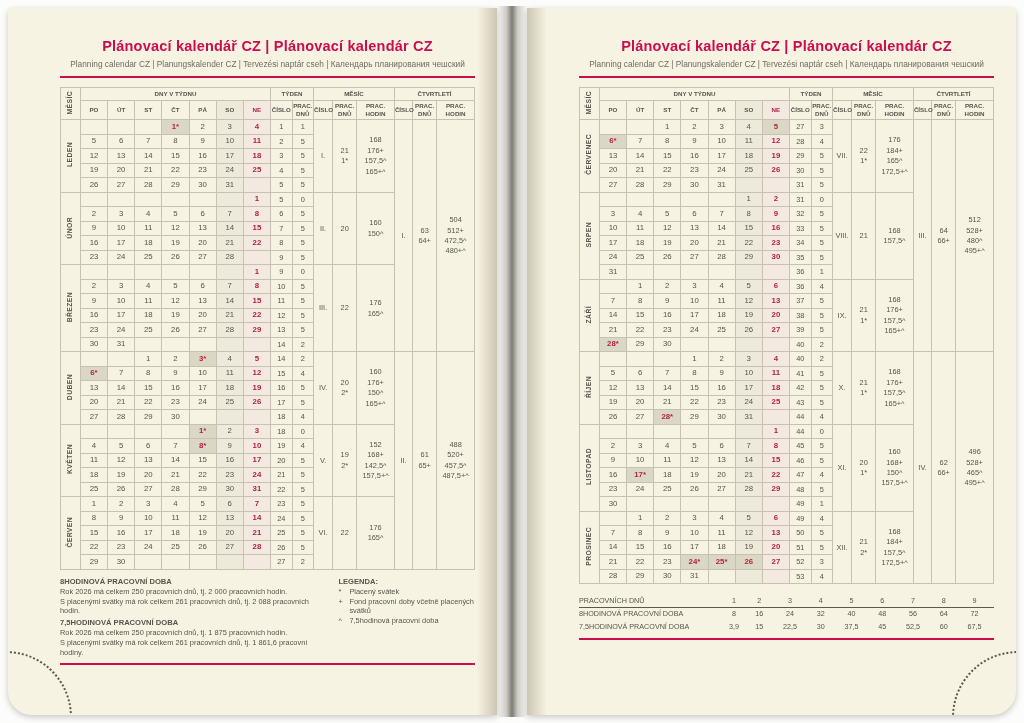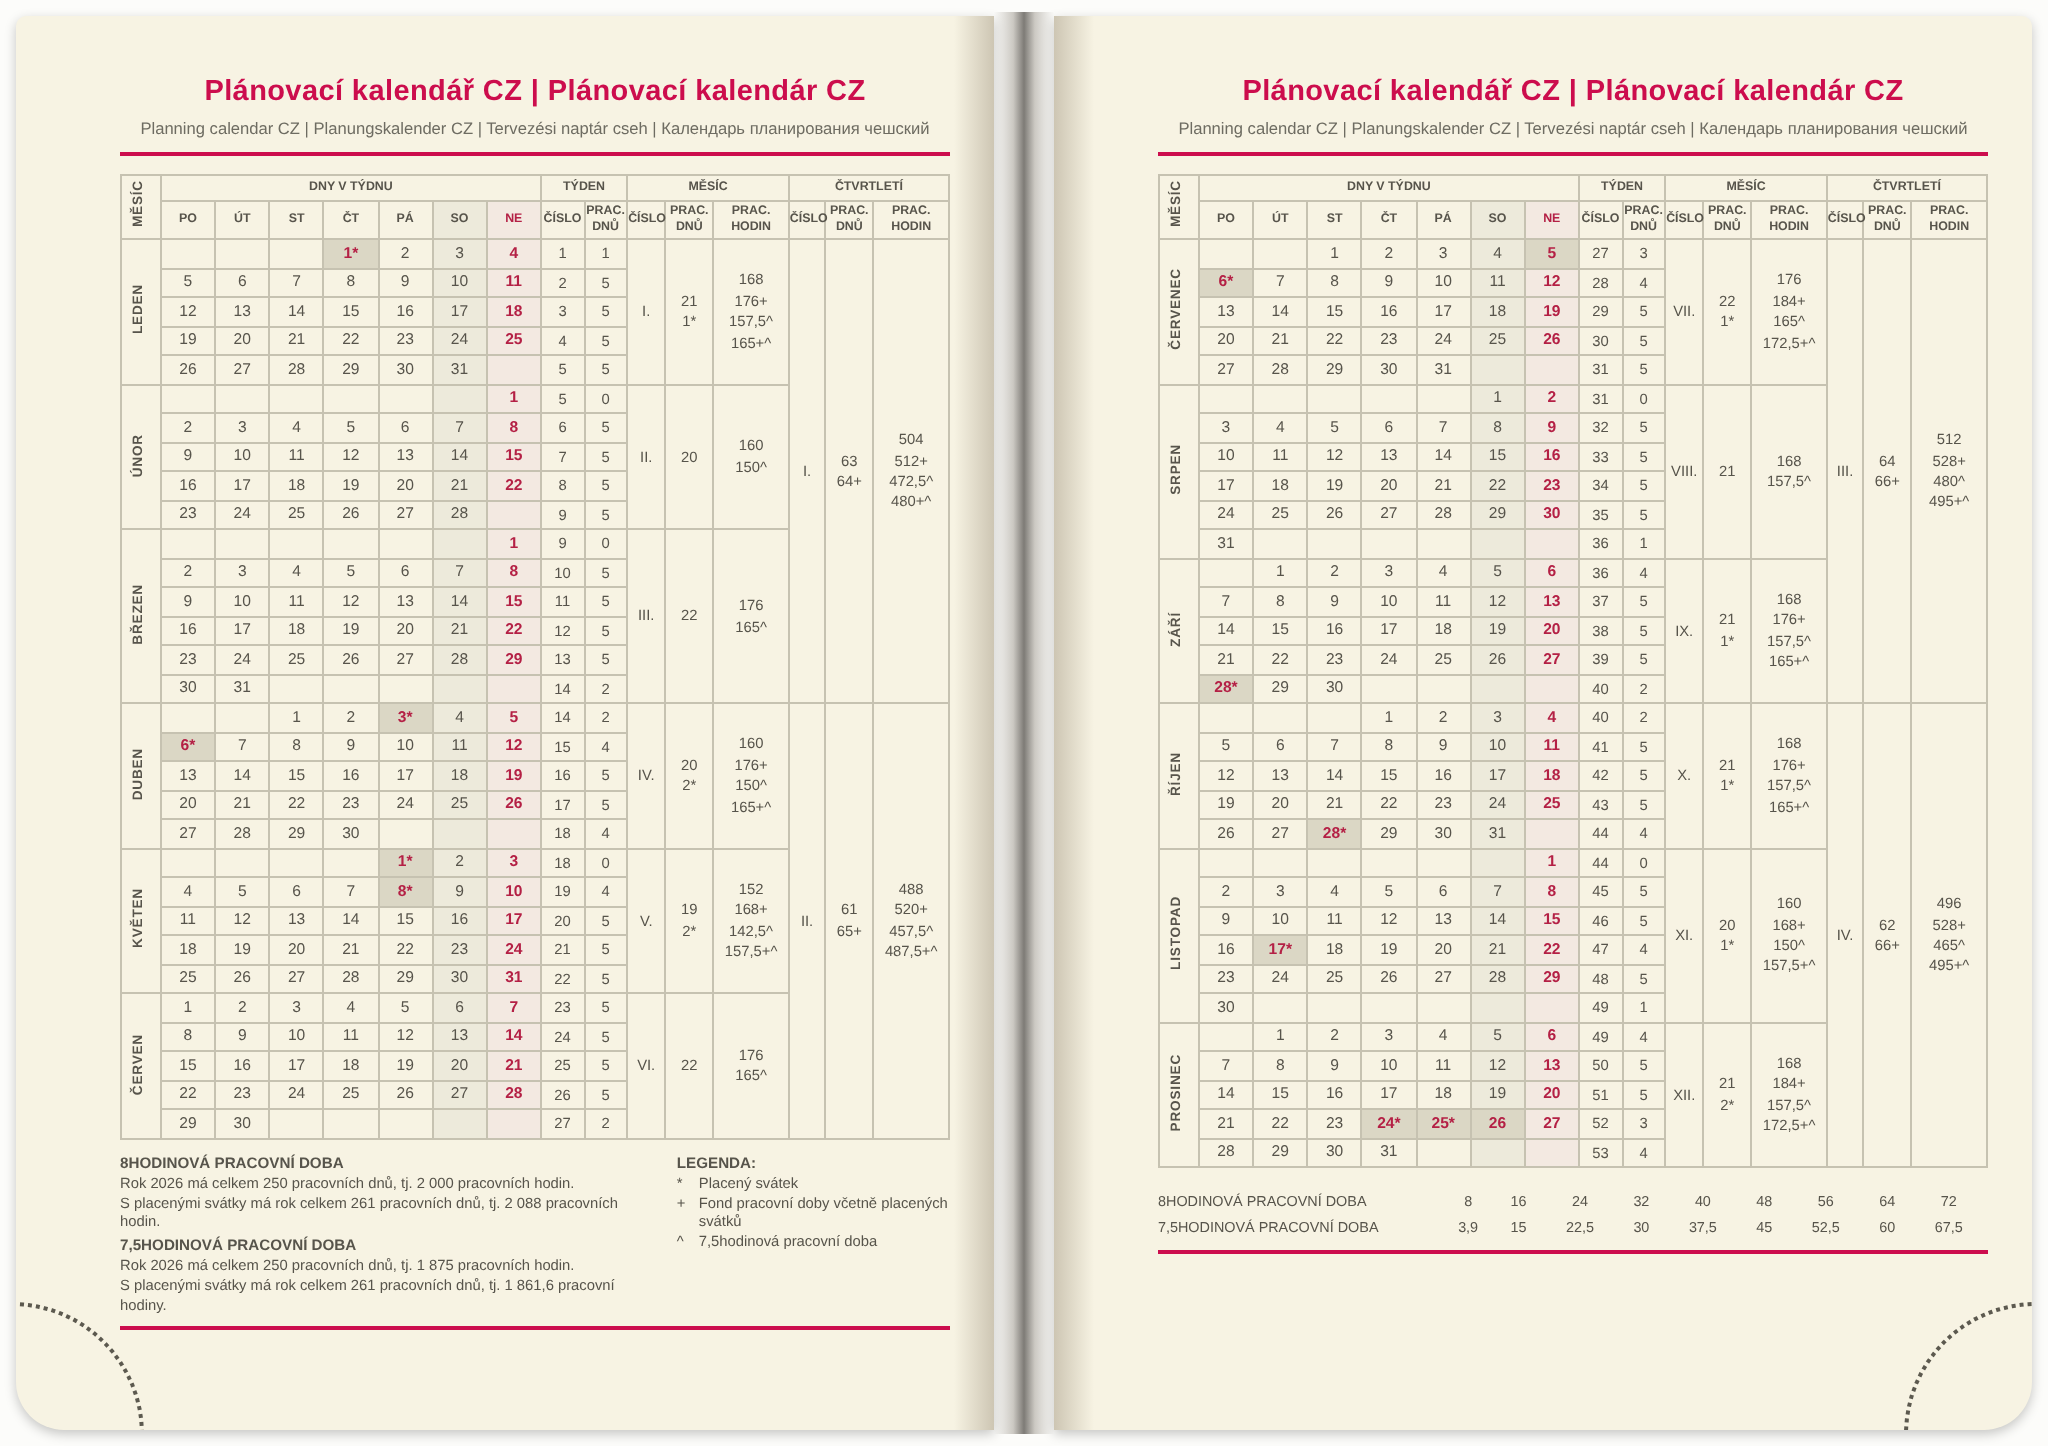--- a/index.html
+++ b/index.html
@@ -1097,20 +1097,32 @@
               <td class="day"></td>
               <td class="day c-so"></td>
               <td class="day c-ne"></td>
               <td class="num">53</td>
               <td class="num">4</td>
             </tr>
           </tbody>
         </table>
       <table class="ftab" id="ftab-right">
           <tbody>
+            <tr class="fhead">
+              <td class="flabel">PRACOVNÍCH DNŮ</td>
+              <td>1</td>
+              <td>2</td>
+              <td>3</td>
+              <td>4</td>
+              <td>5</td>
+              <td>6</td>
+              <td>7</td>
+              <td>8</td>
+              <td>9</td>
+            </tr>
             <tr>
               <td class="flabel">8HODINOVÁ PRACOVNÍ DOBA</td>
               <td>8</td>
               <td>16</td>
               <td>24</td>
               <td>32</td>
               <td>40</td>
               <td>48</td>
               <td>56</td>
               <td>64</td>

